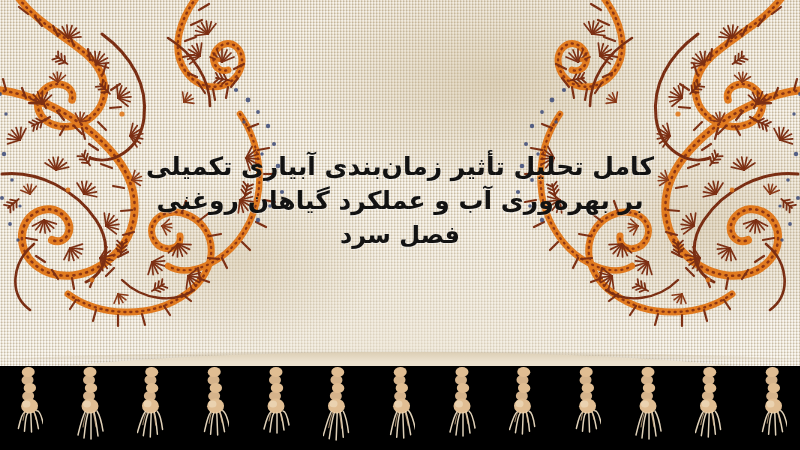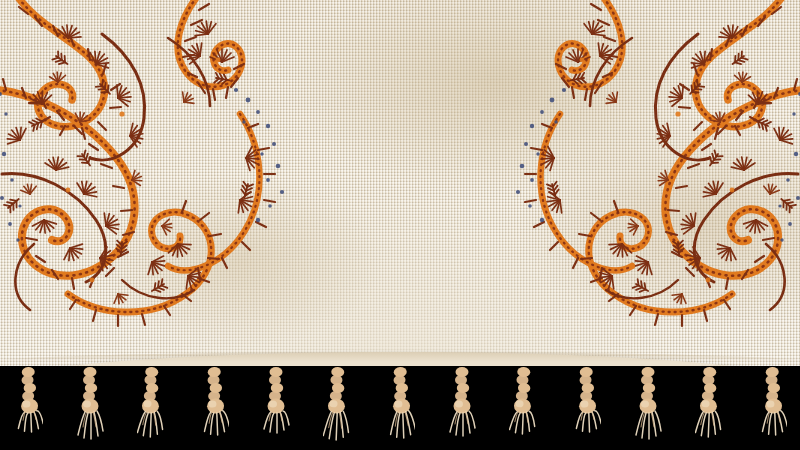--- a/index.html
+++ b/index.html
@@ -561,20 +561,25 @@
       <g fill="#e07a1f" opacity="0.9">
         <circle cx="150" cy="120" r="2.6"></circle>
           <circle cx="96" cy="196" r="2.4"></circle>
         <circle cx="186" cy="252" r="2.6"></circle>
           <circle cx="246" cy="66" r="2.4"></circle>
         <circle cx="120" cy="286" r="2.4"></circle>
       </g>
     </svg>
   </div>
 
+  <div class="title-block">
+    <span class="title-line l1">کامل تحلیل تأثیر زمان‌بندی آبیاری تکمیلی</span>
+    <span class="title-line l2">بر بهره‌وری آب و عملکرد گیاهان روغنی</span>
+    <span class="title-line l3">فصل سرد</span>
+  </div>
 
   <div class="black-base"></div>
   <div class="fringe-area" id="fringe-area">
       <div class="tassel" style="left: 13px;">
         <svg viewBox="0 0 30 78" xmlns="http://www.w3.org/2000/svg">
           <g transform="translate(15,0) rotate(-2.2)">
             <ellipse cx="0" cy="6" rx="6.5" ry="5" fill="#e0bd92"></ellipse>
             <ellipse cx="-1" cy="14" rx="6" ry="5" fill="#e0bd92" opacity="0.95"></ellipse>
             <ellipse cx="1" cy="22" rx="6.2" ry="5" fill="#e0bd92"></ellipse>
             <ellipse cx="-1" cy="30" rx="6" ry="5" fill="#e0bd92" opacity="0.95"></ellipse>

